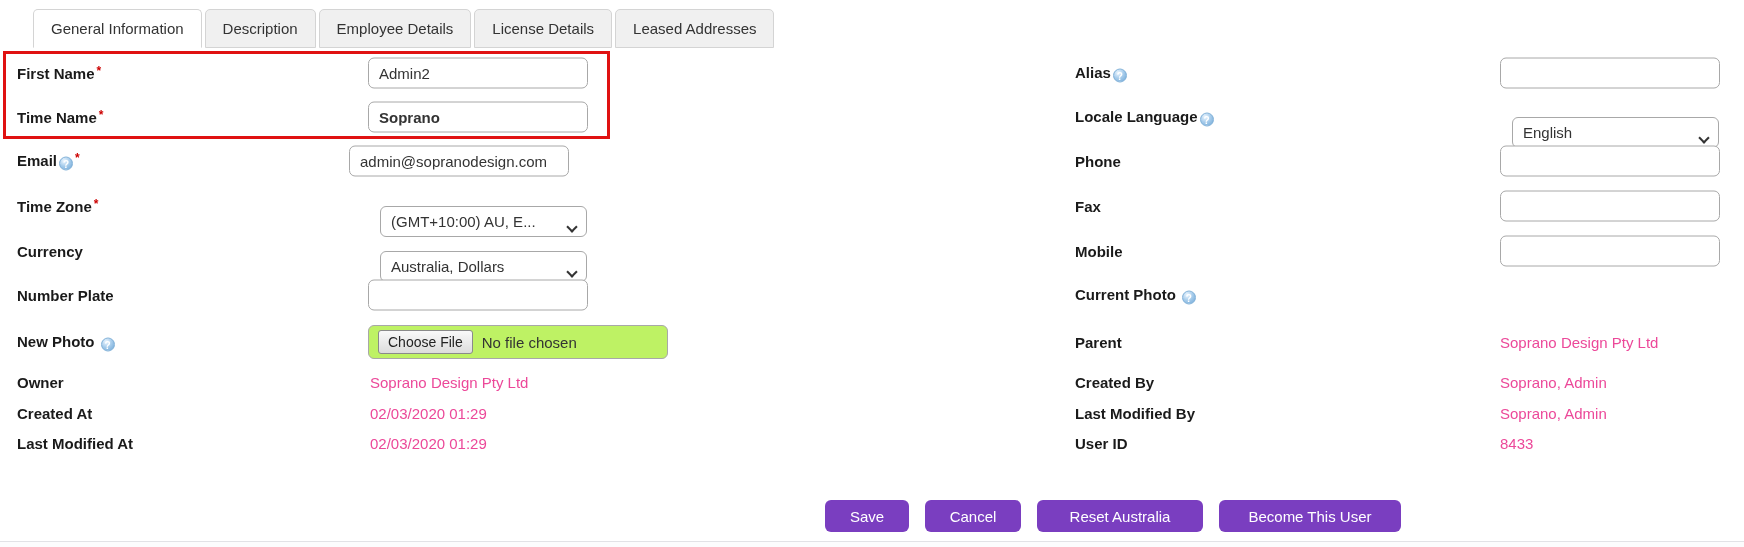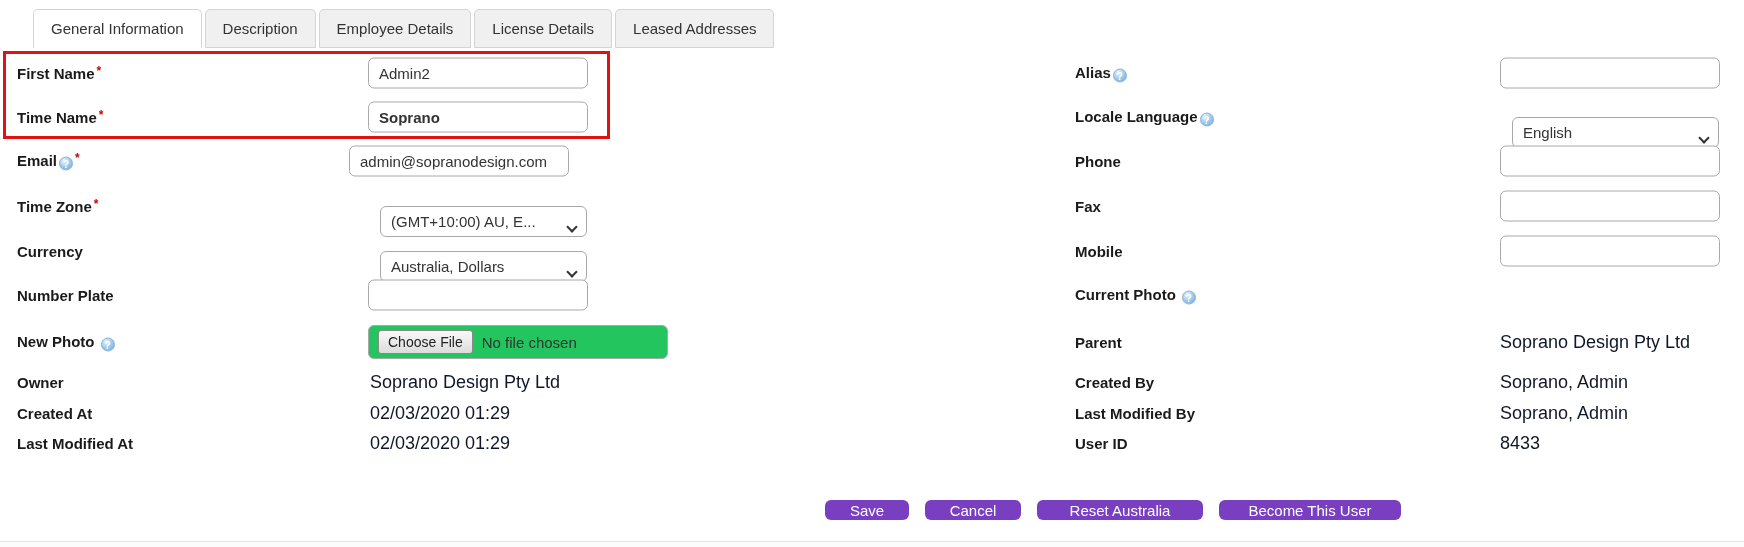--- a/index.html
+++ b/index.html
@@ -44,21 +44,21 @@
 
   
   .frow { position: absolute; left: 0; width: 100%; height: 32px; }
   .lab, .ctl, .val {
     position: absolute;
     top: 50%;
     transform: translateY(-50%);
     white-space: nowrap;
   }
   .lab { font-size: 15px; font-weight: bold; color: #1a1a1a; }
-  .val { font-size: 18px; color: #0f172a; }
+  .val { font-size: 15px; color: #ec4899; }
   .req {
     color: #cc0000;
     font-size: 12px;
     position: relative;
     top: -4px;
     margin-left: 2px;
   }
   .help-icon {
     display: inline-block;
     width: 14px; height: 14px;
@@ -110,21 +110,21 @@
     pointer-events: none;
   }
   .file-box {
     width: 300px; height: 34px;
     border: 1px solid var(--border-gray);
     border-radius: 6px;
     display: flex;
     align-items: center;
     gap: 9px;
     padding: 0 9px;
-    background: #22c55e;
+    background: #bef264;
   }
   .file-btn {
     border: 1px solid #8a8a8a;
     background: linear-gradient(#f9f9f9, #dcdcdc);
     border-radius: 3px;
     padding: 3px 9px;
     font-size: 14px;
     color: #222;
     cursor: pointer;
     white-space: nowrap;
@@ -142,21 +142,21 @@
   }
 
   
   .btn-row {
     position: absolute;
     top: 500px; left: 825px;
     display: flex;
     gap: 16px;
   }
   .btn {
-    height: 20px;
+    height: 32px;
     border: none;
     border-radius: 6px;
     background: var(--accent);
     color: #fff;
     font-family: "Liberation Sans", sans-serif;
     font-size: 15px;
     padding: 0 24px;
     cursor: pointer;
     white-space: nowrap;
   }

